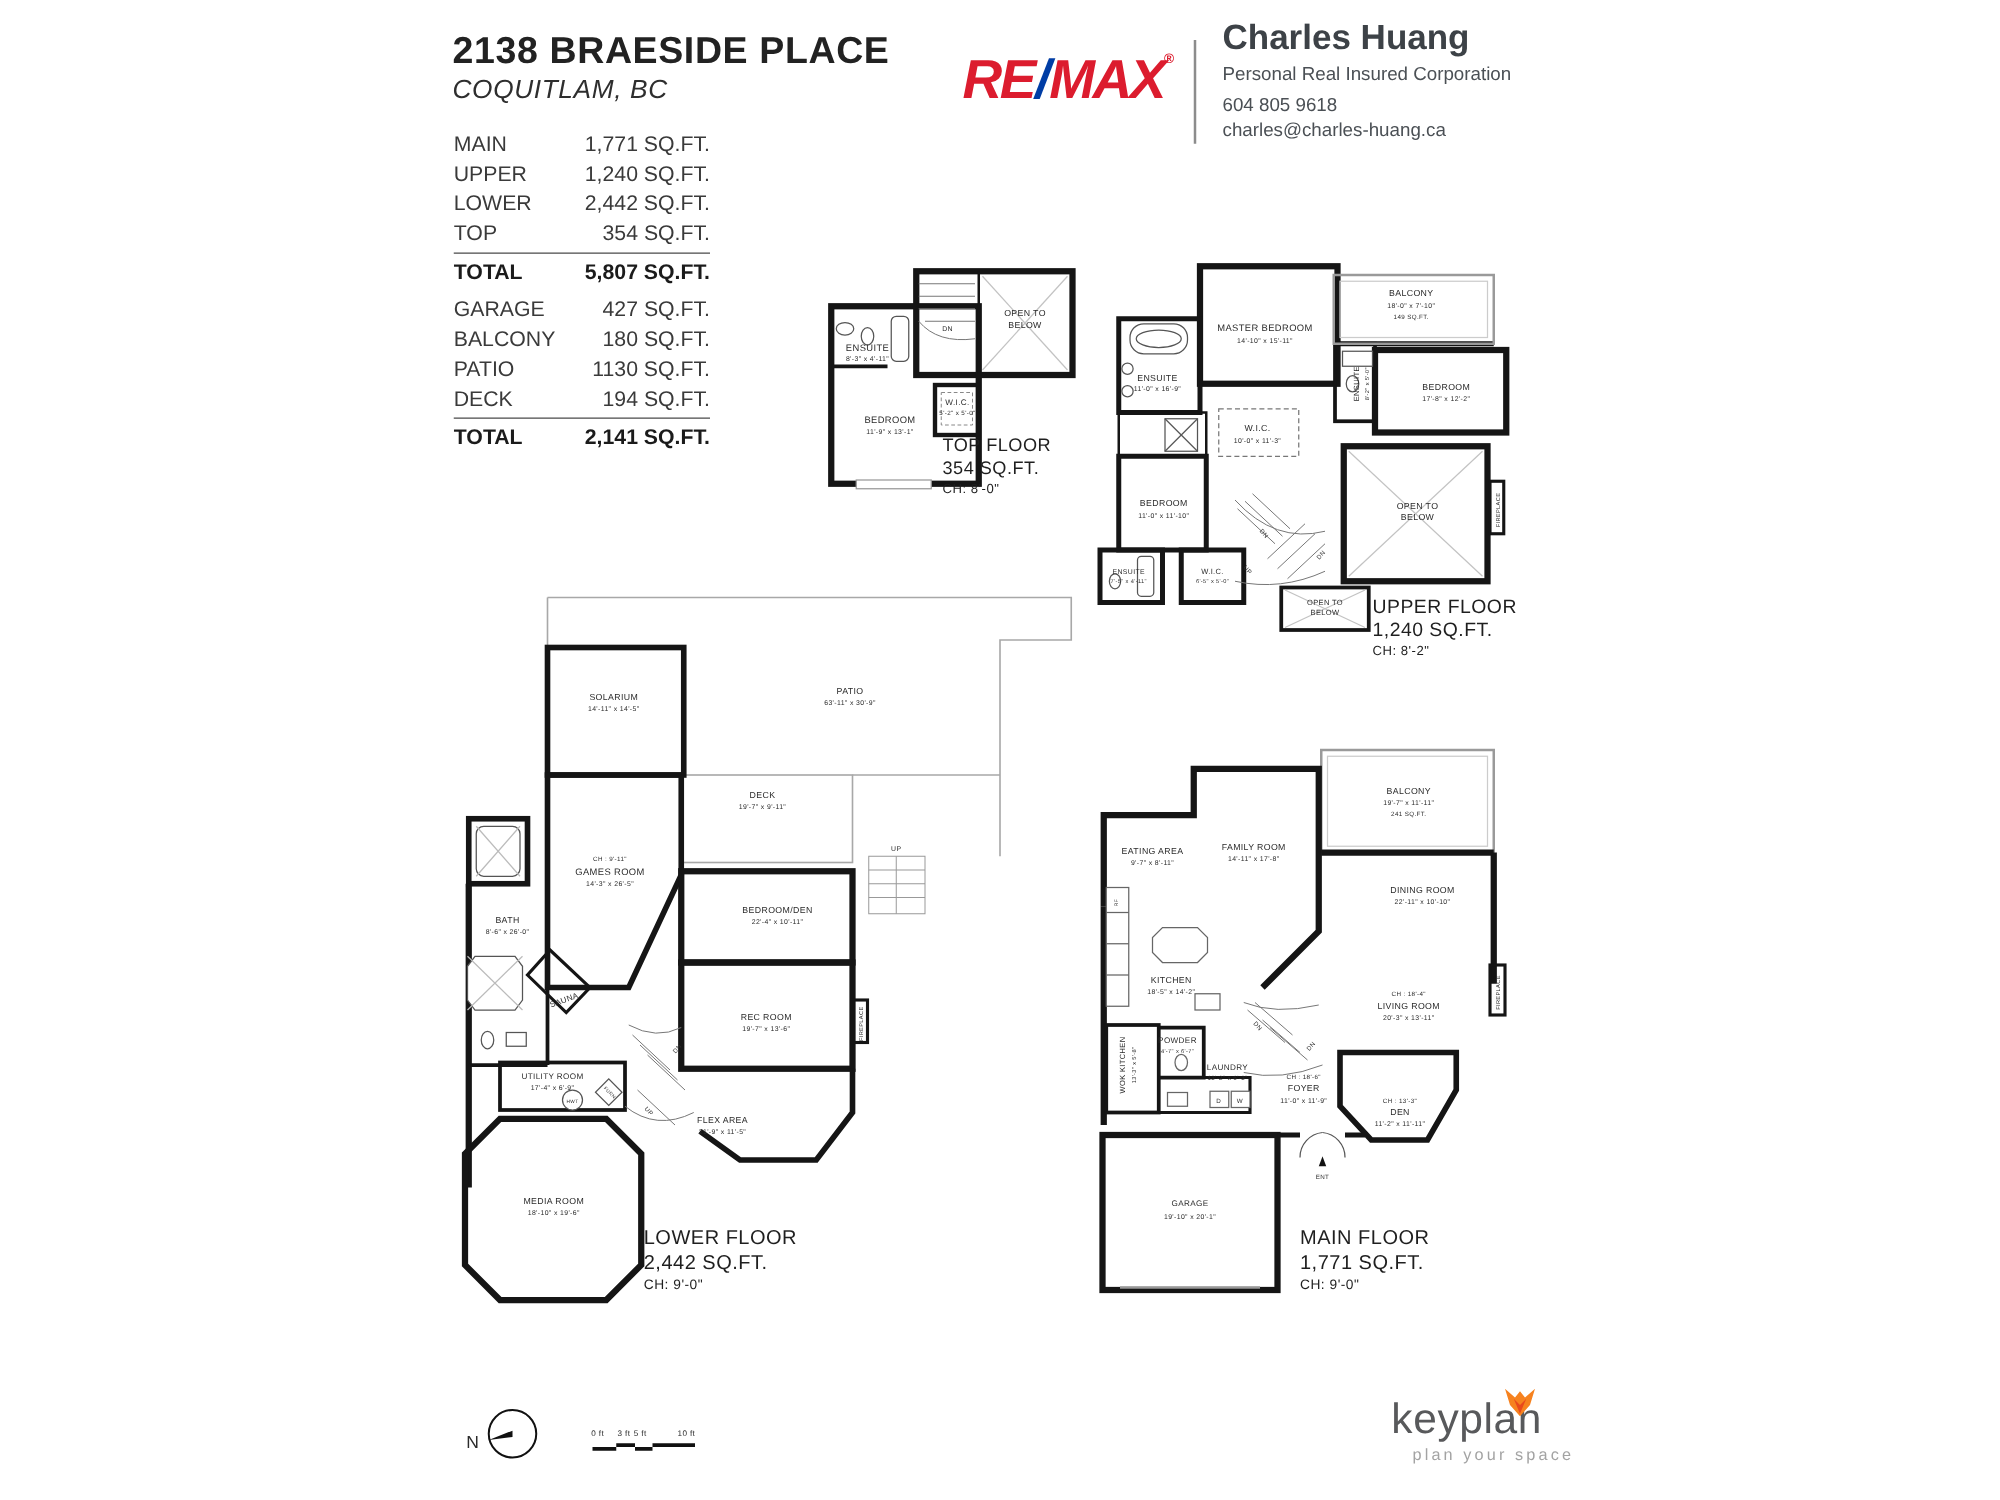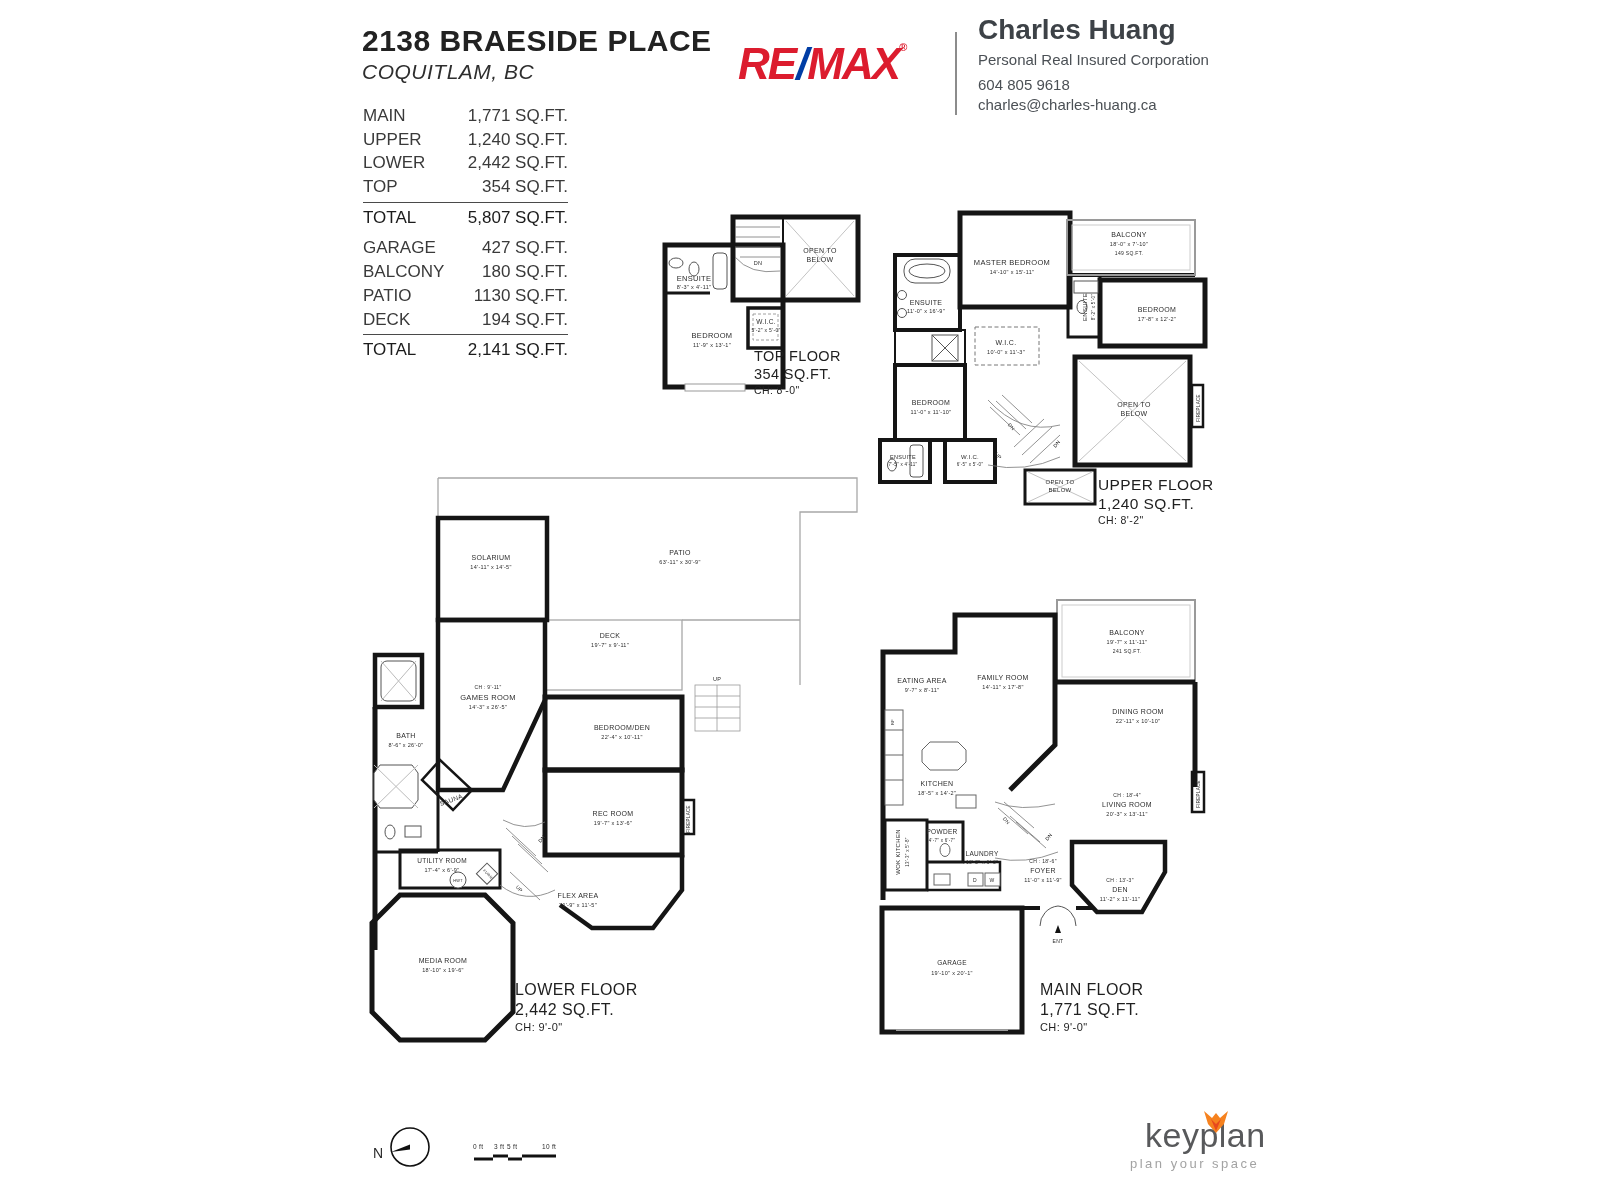--- a/index.html
+++ b/index.html
@@ -6,38 +6,38 @@
   body{font-family:"Liberation Sans",sans-serif;-webkit-font-smoothing:antialiased;}
   #page{position:relative;width:1600px;height:1200px;background:#fff;overflow:hidden;}
   .abs{position:absolute;}
   
   .addr{font-size:30px;font-weight:bold;color:#222;letter-spacing:.5px;}
   .city{font-size:21px;font-weight:400;color:#2e2e2e;letter-spacing:.5px;}
   
   .atable{width:205px;font-size:17px;color:#3a3a3a;}
   .arow{position:absolute;left:0;width:205px;display:flex;justify-content:space-between;}
   .arow .v{text-align:right;}
-  .arow.total{font-weight:normal;color:#1b1b1b;}
+  .arow.total{font-weight:bold;color:#1b1b1b;}
   .aline{position:absolute;left:0;width:205px;height:0;border-top:1.6px solid #4a4a4a;}
   
-  .remax{font-size:44px;font-weight:800;font-style:italic;color:#DC1C2E;letter-spacing:-2px;line-height:1;}
+  .remax{font-size:44px;font-weight:800;font-style:italic;color:#DC1C2E;letter-spacing:-2px;line-height:1;margin-left:32px;}
   .remax .slash{color:#003DA5;font-weight:800;padding:0 1px;}
   .remax sup{font-size:11px;font-style:normal;letter-spacing:0;vertical-align:28px;}
   .vdiv{width:2px;background:#8c8c8c;}
   
   .agent .nm{font-size:28px;font-weight:bold;color:#3d4247;line-height:1.1;}
   .agent .sub{font-size:15px;color:#4b5055;margin-top:5px;}
   .agent .ph{font-size:15px;color:#4b5055;margin-top:8px;}
   .agent .em{font-size:15px;color:#4b5055;margin-top:3px;}
   svg{font-family:"Liberation Sans",sans-serif;}
   svg text{fill:#2b2b2b;letter-spacing:.3px;}
   .ft{fill:#1f1f1f;letter-spacing:.4px;}
   
   .disc{width:400px;text-align:center;font-size:10.5px;color:#333;line-height:1.35;}
-  .kp{font-size:34px;color:#58595b;font-weight:500;letter-spacing:.5px;margin-left:32px;}
+  .kp{font-size:34px;color:#58595b;font-weight:500;letter-spacing:.5px;}
   .kp-tag{font-size:13px;color:#a3a3a3;letter-spacing:2.5px;}
 </style>
 </head>
 <body>
 
 <div id="page">
 
   <div class="abs addr" style="left:362px;top:24px;">2138 BRAESIDE PLACE</div>
   <div class="abs city" style="left:362px;top:60px;font-style:italic;">COQUITLAM, BC</div>
 

